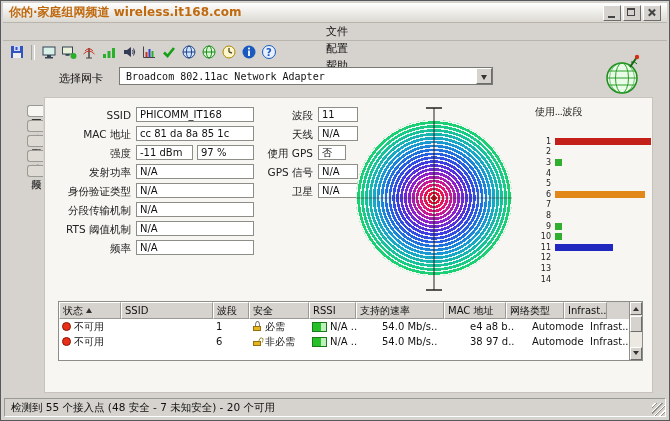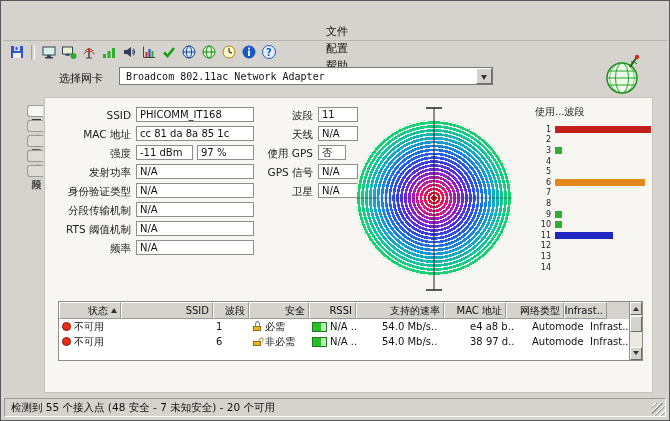--- a/index.html
+++ b/index.html
@@ -45,30 +45,30 @@
   .fbox{position:absolute;height:15px;background:#fff;border:1px solid #8e8e88;box-sizing:border-box;
     font-size:10px;line-height:13px;padding:0 3px;white-space:nowrap;overflow:hidden;}
   
   .radar{position:absolute;left:355px;top:119px;width:156px;height:156px;border-radius:50%;
     background:
       repeating-radial-gradient(circle, rgba(255,255,255,0) 0 2.6px, rgba(250,250,250,.95) 2.6px 3.9px),
       radial-gradient(circle, #f00808 0%, #e01878 12%, #9020c8 22%, #4038e0 32%, #2068e0 42%, #18a0d0 52%, #18c890 63%, #20d850 75%, #28e830 88%, #38f028 100%);}
   .radar-overlay{position:absolute;left:355px;top:103px;pointer-events:none;}
   
   .legend{position:absolute;left:534px;top:104px;width:126px;}
-  .legend-title{font-size:10px;margin-bottom:5px;color:#222;}
+  .legend-title{font-size:10px;margin-bottom:17px;color:#222;font-family:Liberation Serif, serif;}
   .lgrow{display:flex;align-items:center;height:10.6px;}
   .lglabel{width:16px;text-align:right;font-size:8px;margin-right:4px;color:#222;}
   .lgbar{height:7px;display:inline-block;}
   
   .grid{position:absolute;left:57px;top:300px;width:571px;height:58px;background:#fff;border:1px solid #8e8e88;
     box-sizing:content-box;overflow:hidden;}
   .ghead{display:flex;height:17px;background:#d6d3ce;}
   .th{box-sizing:border-box;border-top:1px solid #fff;border-left:1px solid #fff;border-right:1px solid #9a9a94;
-    border-bottom:1px solid #9a9a94;display:flex;align-items:center;padding:0 3px;font-size:10px;white-space:nowrap;overflow:hidden;flex:none;justify-content:flex-end;}
+    border-bottom:1px solid #9a9a94;display:flex;align-items:center;padding:0 3px;font-size:10px;white-space:nowrap;overflow:hidden;flex:none;}
   .sort{margin-left:3px;width:0;height:0;border-left:3.5px solid transparent;border-right:3.5px solid transparent;border-bottom:5px solid #333;}
   .tr{display:flex;height:15px;}
   .td{box-sizing:border-box;display:flex;align-items:center;padding:7px 3px;font-size:10px;white-space:nowrap;overflow:hidden;flex:none;}
   .dot{width:7px;height:7px;border-radius:50%;background:#e83018;border:1px solid #8c1406;margin-right:3px;flex:none;}
   .lock{position:relative;width:11px;height:11px;margin-right:2px;flex:none;display:inline-block;}
   .lock::before{content:'';position:absolute;left:2.5px;top:0;width:5px;height:5px;border:1.3px solid #777;border-bottom:none;
     border-radius:50% 50% 0 0/100% 100% 0 0;box-sizing:border-box;}
   .lock::after{content:'';position:absolute;left:1px;top:4.5px;width:8px;height:5.5px;background:#e7b520;border:1px solid #96700d;box-sizing:border-box;}
   .lock.open::before{left:6px;transform:rotate(25deg);transform-origin:bottom left;border-color:#9a8a2a;}
   .chip{width:13px;height:8px;flex:none;margin-right:3px;border:1px solid #1c7a1c;background:linear-gradient(90deg,#28c028 0 8px,#bdf0bd 8px);}
@@ -82,20 +82,34 @@
   .statusbar{position:absolute;left:3px;right:3px;bottom:3px;height:19px;border:1px solid;border-color:#9a9a94 #fff #fff #9a9a94;
     display:flex;align-items:center;padding:0 6px;font-size:10.5px;box-sizing:border-box;}
   .grip{position:absolute;right:4px;bottom:4px;width:13px;height:13px;
     background:repeating-linear-gradient(135deg,transparent 0 2px,#fff 2px 3px,#908e88 3px 4px);}
 </style>
 </head>
 <body>
 
 <div class="window">
 
+  <div class="titlebar">
+    <span class="title">你的·家庭组网频道 wireless.it168.com</span>
+    <span class="winbtns">
+      <span class="wbtn">
+          <span class="glyph-min"></span>
+        </span>
+      <span class="wbtn">
+          <span class="glyph-max"></span>
+        </span>
+      <span class="wbtn">
+          <span class="glyph-close"></span>
+        </span>
+    </span>
+  </div>
 
   <div class="menubar">
     <span class="menu-item">文件</span>
     <span class="menu-item">配置</span>
     <span class="menu-item">帮助</span>
   </div>
 
   <div class="toolbar">
     <span class="tbtn">
       <svg width="16" height="16">

